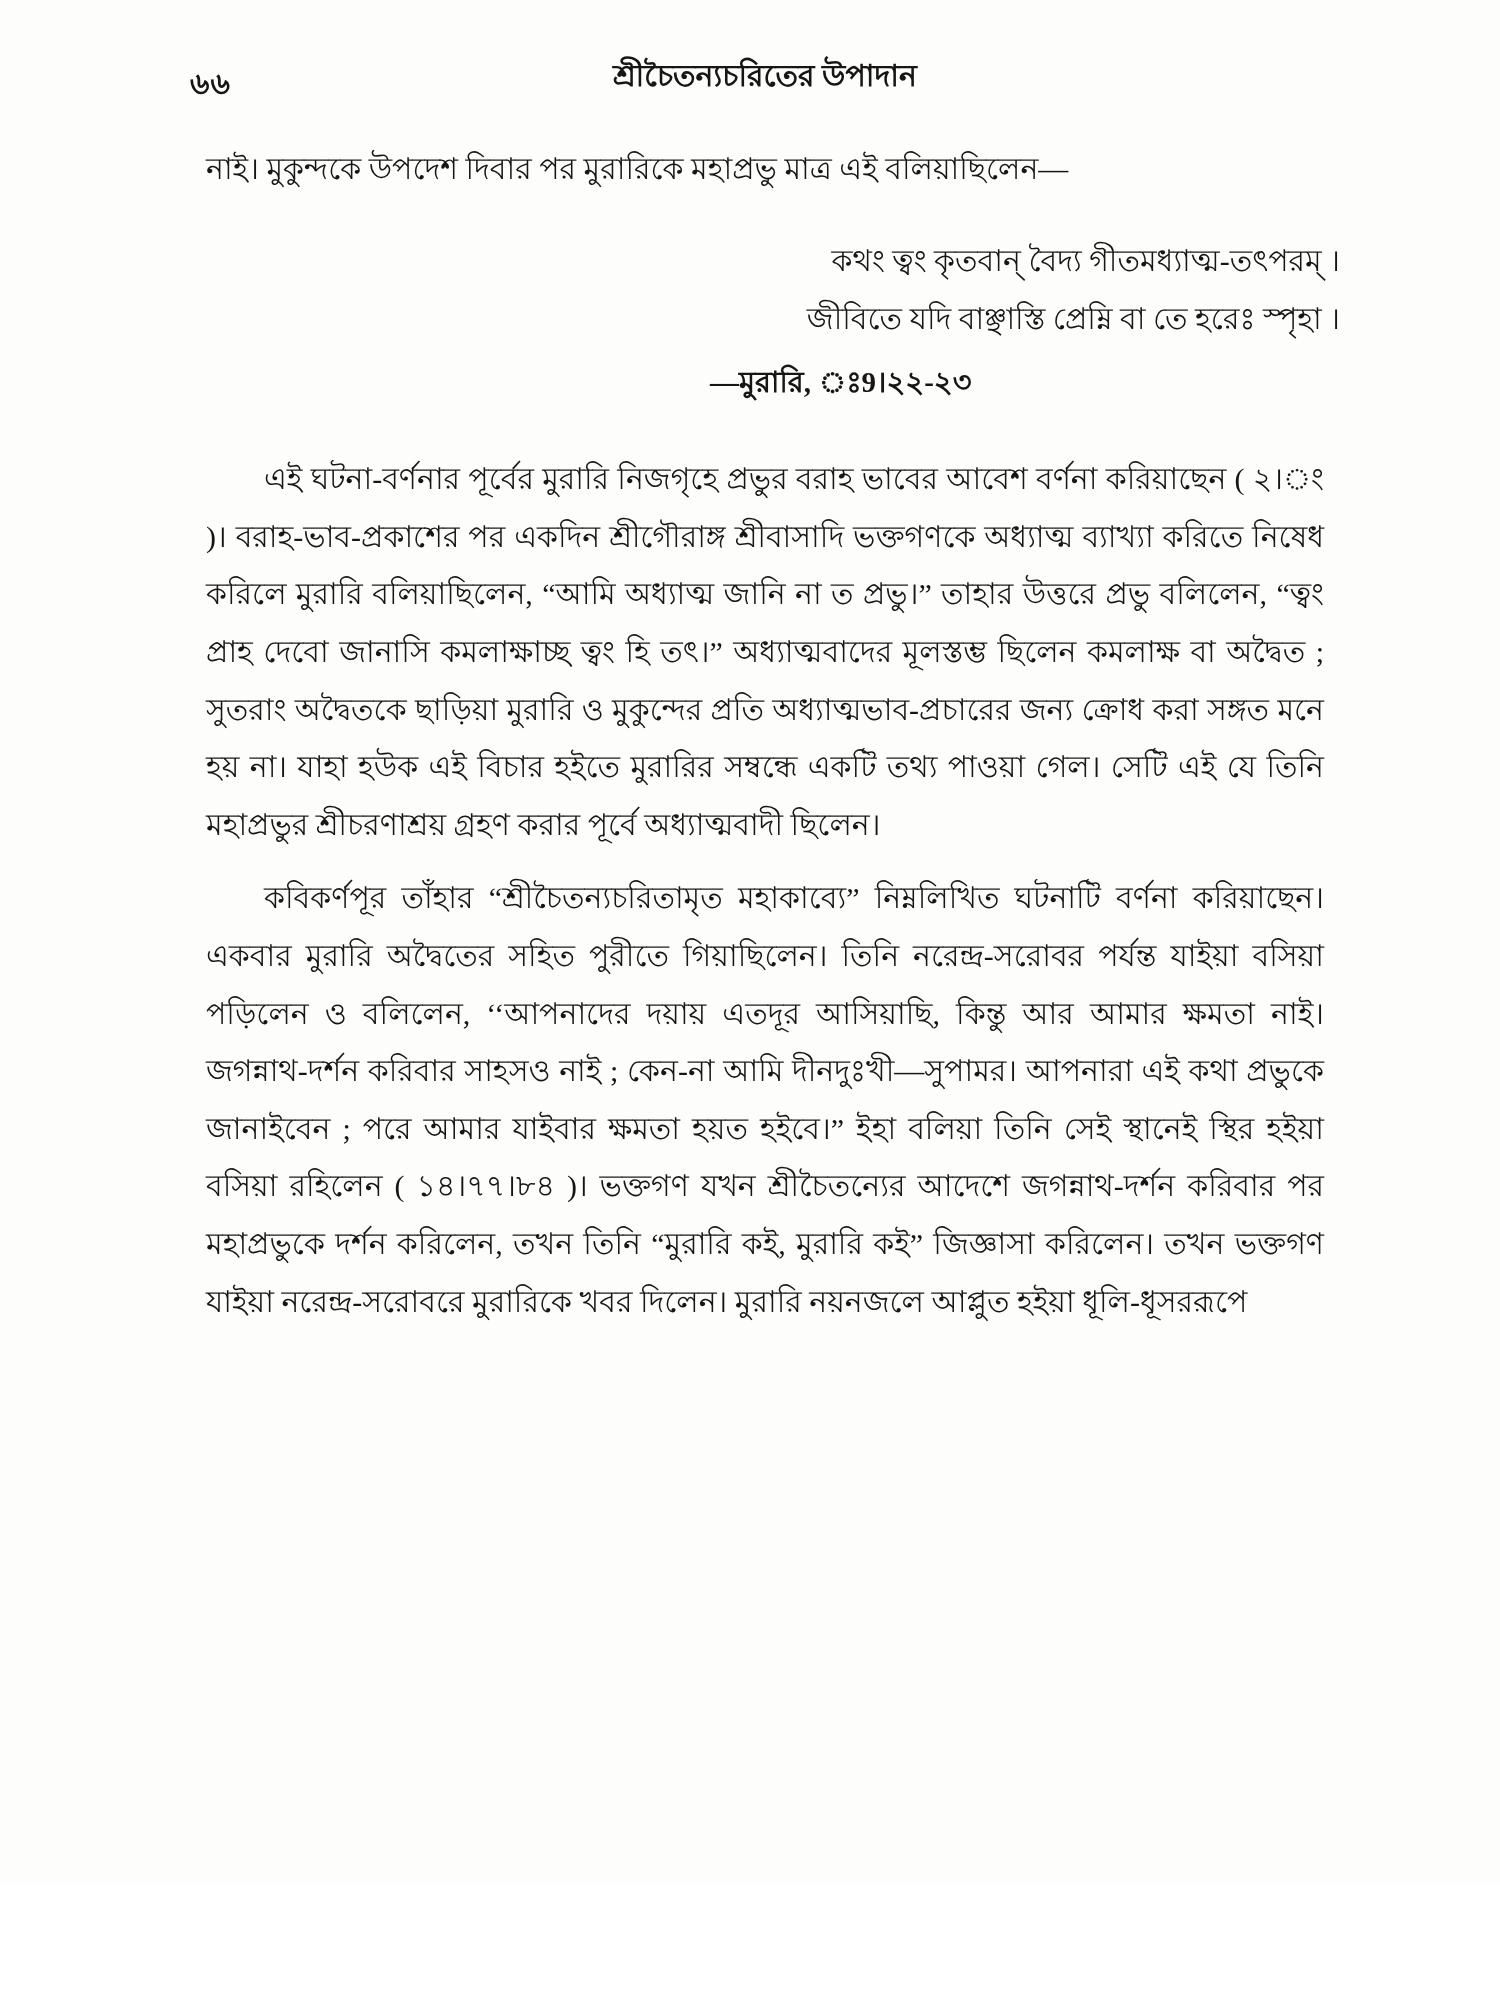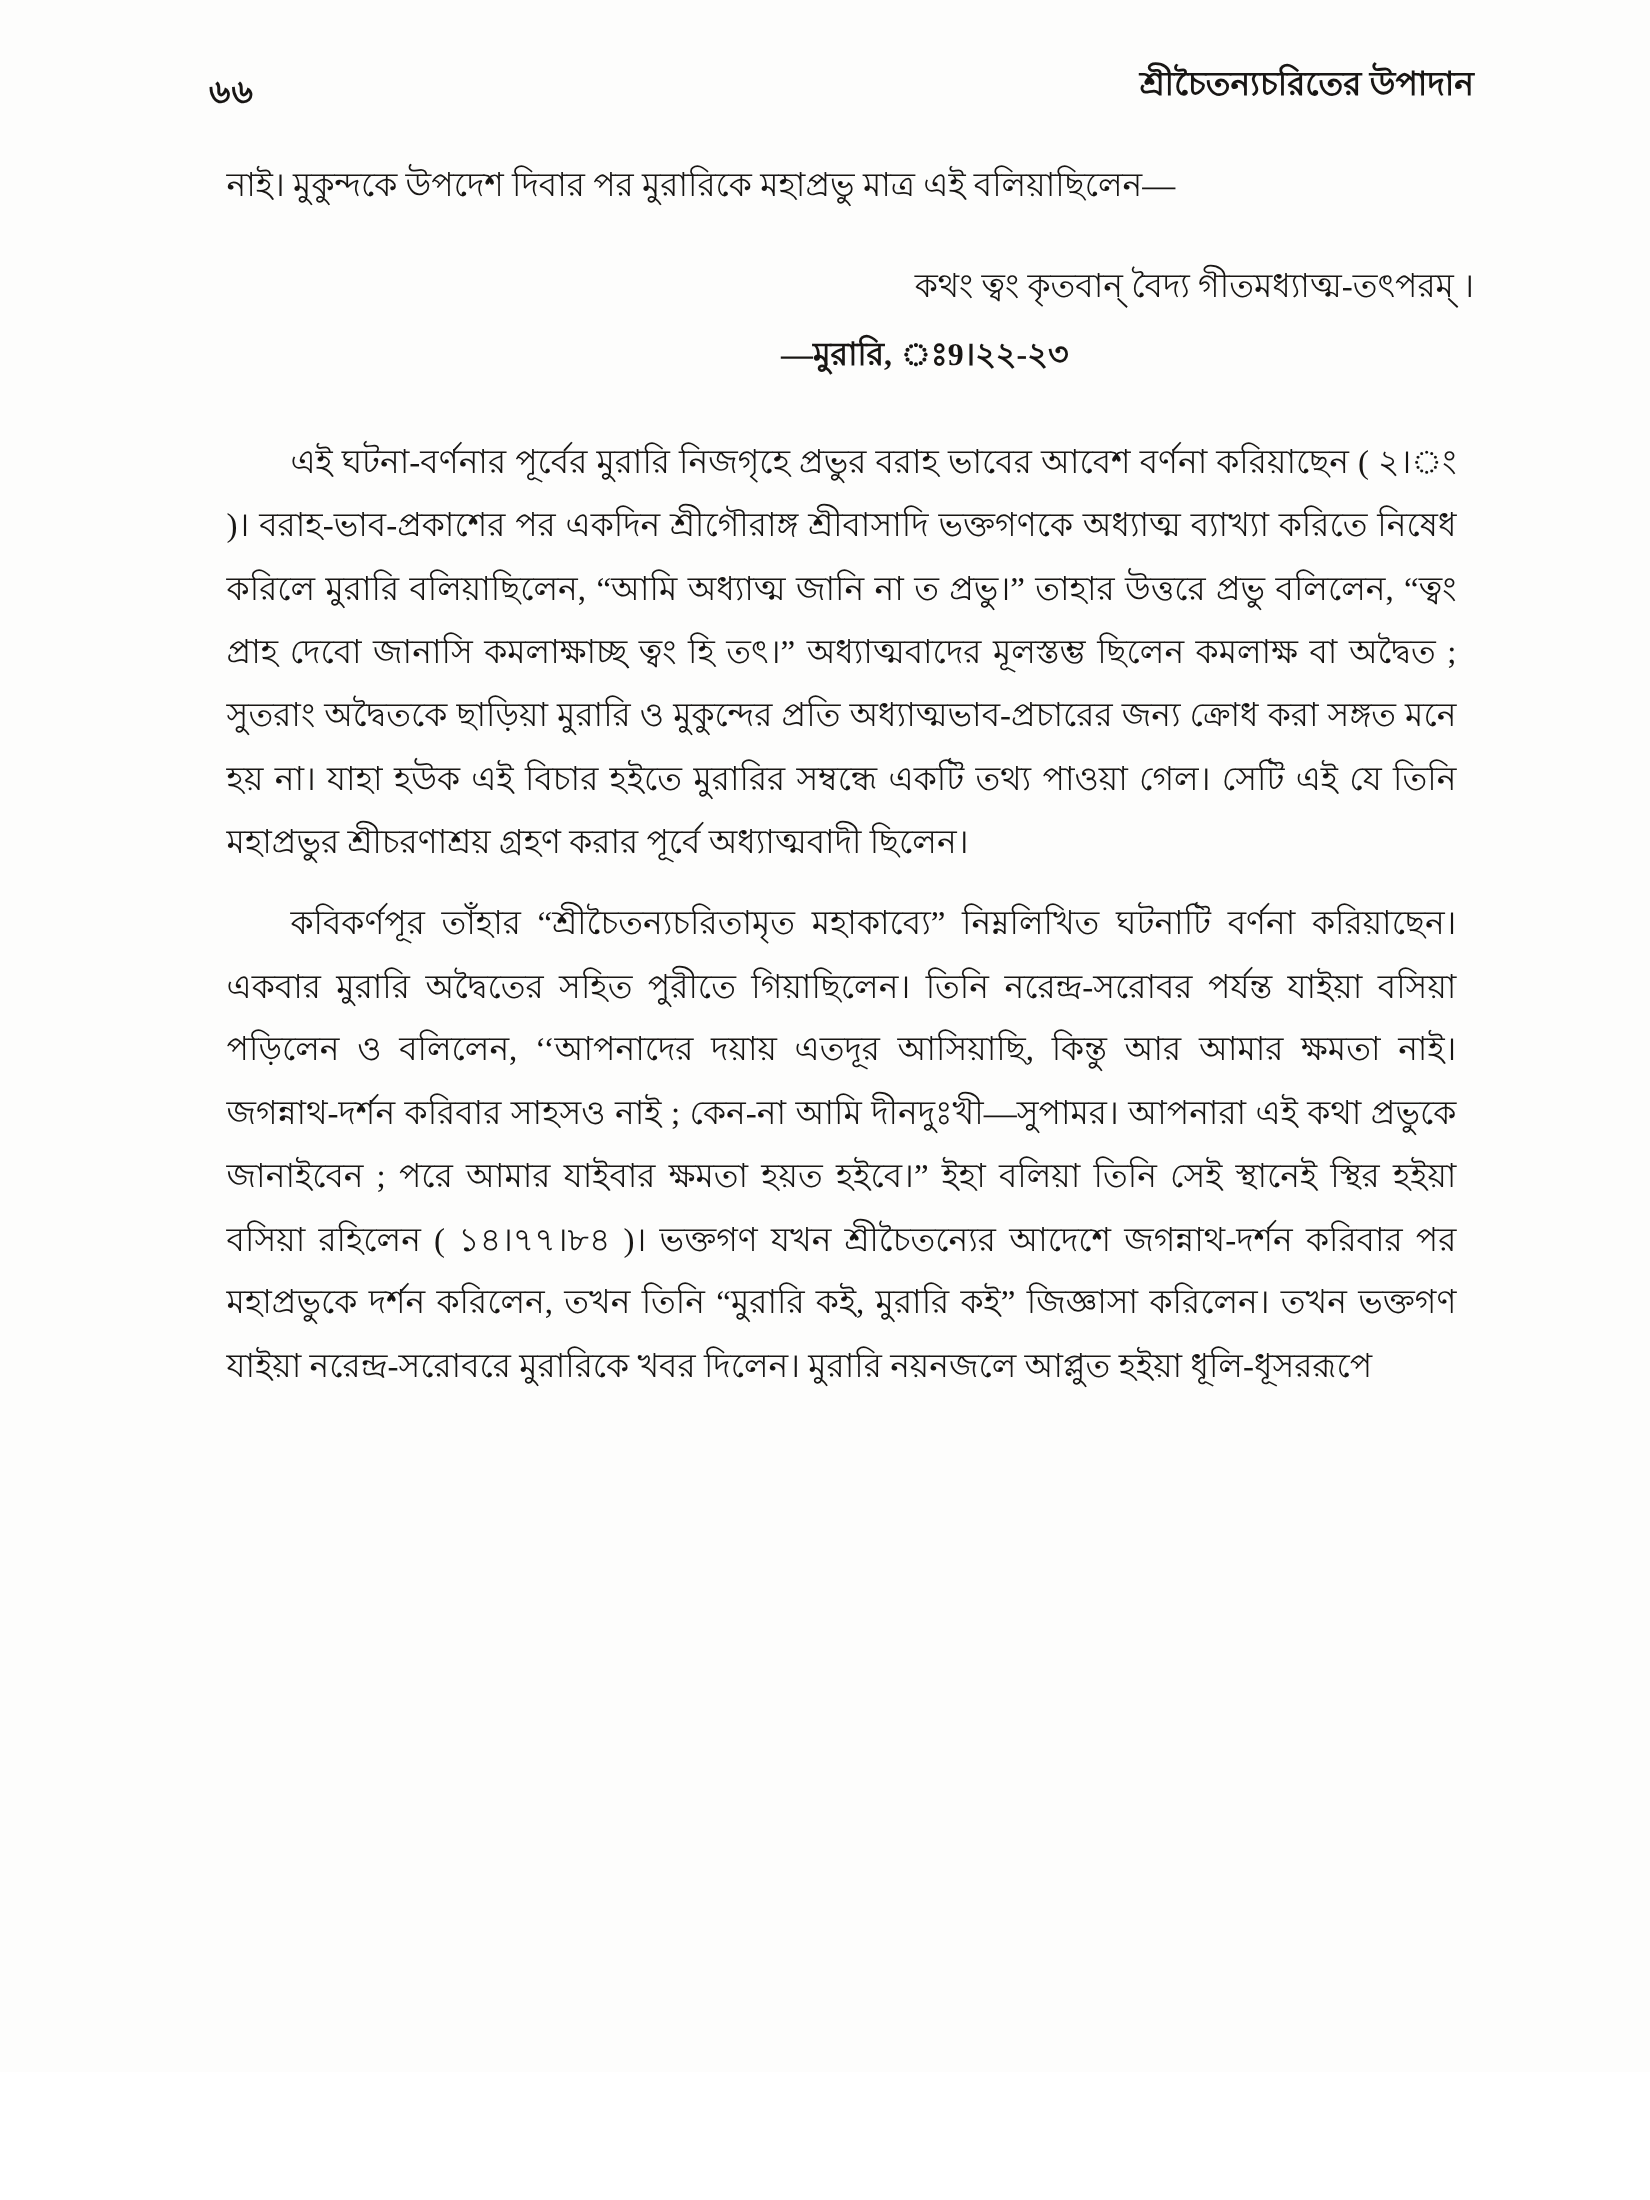--- a/index.html
+++ b/index.html
@@ -34,21 +34,21 @@
     top: 8px;
     font-size: 30px;
     font-weight: bold;
     letter-spacing: 1px;
   }
   .running-title {
     position: absolute;
     left: 0;
     right: 0;
     top: 0;
-    text-align: right;
+    text-align: center;
     font-size: 30px;
     font-weight: bold;
   }
   .body-text {
     font-size: 30px;
     line-height: 1.92;
     text-align: justify;
   }
   .paragraph {
     margin: 16px;
@@ -82,20 +82,21 @@
       <span class="page-number">৬৬</span>
       <span class="running-title">শ্রীচৈতন্যচরিতের উপাদান</span>
     </div>
 
     <div class="body-text">
 
       <p class="paragraph">নাই।  মুকুন্দকে উপদেশ দিবার পর মুরারিকে মহাপ্রভু মাত্র এই বলিয়াছিলেন—</p>
 
       <div class="verse-block">
         <div class="verse-line">কথং ত্বং কৃতবান্ বৈদ্য গীতমধ্যাত্ম-তৎপরম্ ।</div>
+        <div class="verse-line">জীবিতে যদি বাঞ্ছাস্তি প্রেম্নি বা তে হরেঃ স্পৃহা ।</div>
       </div>
 
       <div class="verse-attribution">—মুরারি, ঃ9।২২-২৩</div>
 
       <p class="paragraph indented">এই ঘটনা-বর্ণনার পূর্বের মুরারি নিজগৃহে প্রভুর বরাহ ভাবের আবেশ বর্ণনা করিয়াছেন ( ২।ং )।  বরাহ-ভাব-প্রকাশের পর একদিন শ্রীগৌরাঙ্গ শ্রীবাসাদি ভক্তগণকে অধ্যাত্ম ব্যাখ্যা করিতে নিষেধ করিলে মুরারি বলিয়াছিলেন, “আমি অধ্যাত্ম জানি না ত প্রভু।”  তাহার উত্তরে প্রভু বলিলেন, “ত্বং প্রাহ দেবো জানাসি কমলাক্ষাচ্ছ ত্বং হি তৎ।” অধ্যাত্মবাদের মূলস্তম্ভ ছিলেন কমলাক্ষ বা অদ্বৈত ;  সুতরাং অদ্বৈতকে ছাড়িয়া মুরারি ও মুকুন্দের প্রতি অধ্যাত্মভাব-প্রচারের জন্য ক্রোধ করা সঙ্গত মনে হয় না।  যাহা হউক এই বিচার হইতে মুরারির সম্বন্ধে একটি তথ্য পাওয়া গেল।  সেটি এই যে তিনি মহাপ্রভুর শ্রীচরণাশ্রয় গ্রহণ করার পূর্বে অধ্যাত্মবাদী ছিলেন।</p>
 
       <p class="paragraph indented">কবিকর্ণপূর তাঁহার “শ্রীচৈতন্যচরিতামৃত মহাকাব্যে” নিম্নলিখিত ঘটনাটি বর্ণনা করিয়াছেন।  একবার মুরারি অদ্বৈতের সহিত পুরীতে গিয়াছিলেন। তিনি নরেন্দ্র-সরোবর পর্যন্ত যাইয়া বসিয়া পড়িলেন ও বলিলেন, ‘‘আপনাদের দয়ায় এতদূর আসিয়াছি, কিন্তু আর আমার ক্ষমতা নাই। জগন্নাথ-দর্শন করিবার সাহসও নাই ;  কেন-না আমি দীনদুঃখী—সুপামর। আপনারা এই কথা প্রভুকে জানাইবেন ;  পরে আমার যাইবার ক্ষমতা হয়ত হইবে।”  ইহা বলিয়া তিনি সেই স্থানেই স্থির হইয়া বসিয়া রহিলেন ( ১৪।৭৭।৮৪ )।  ভক্তগণ যখন শ্রীচৈতন্যের আদেশে জগন্নাথ-দর্শন করিবার পর মহাপ্রভুকে দর্শন করিলেন, তখন তিনি “মুরারি কই, মুরারি কই” জিজ্ঞাসা করিলেন।  তখন ভক্তগণ যাইয়া নরেন্দ্র-সরোবরে মুরারিকে খবর দিলেন।  মুরারি নয়নজলে আপ্লুত হইয়া ধূলি-ধূসররূপে</p>
 
     </div>
   </div>

